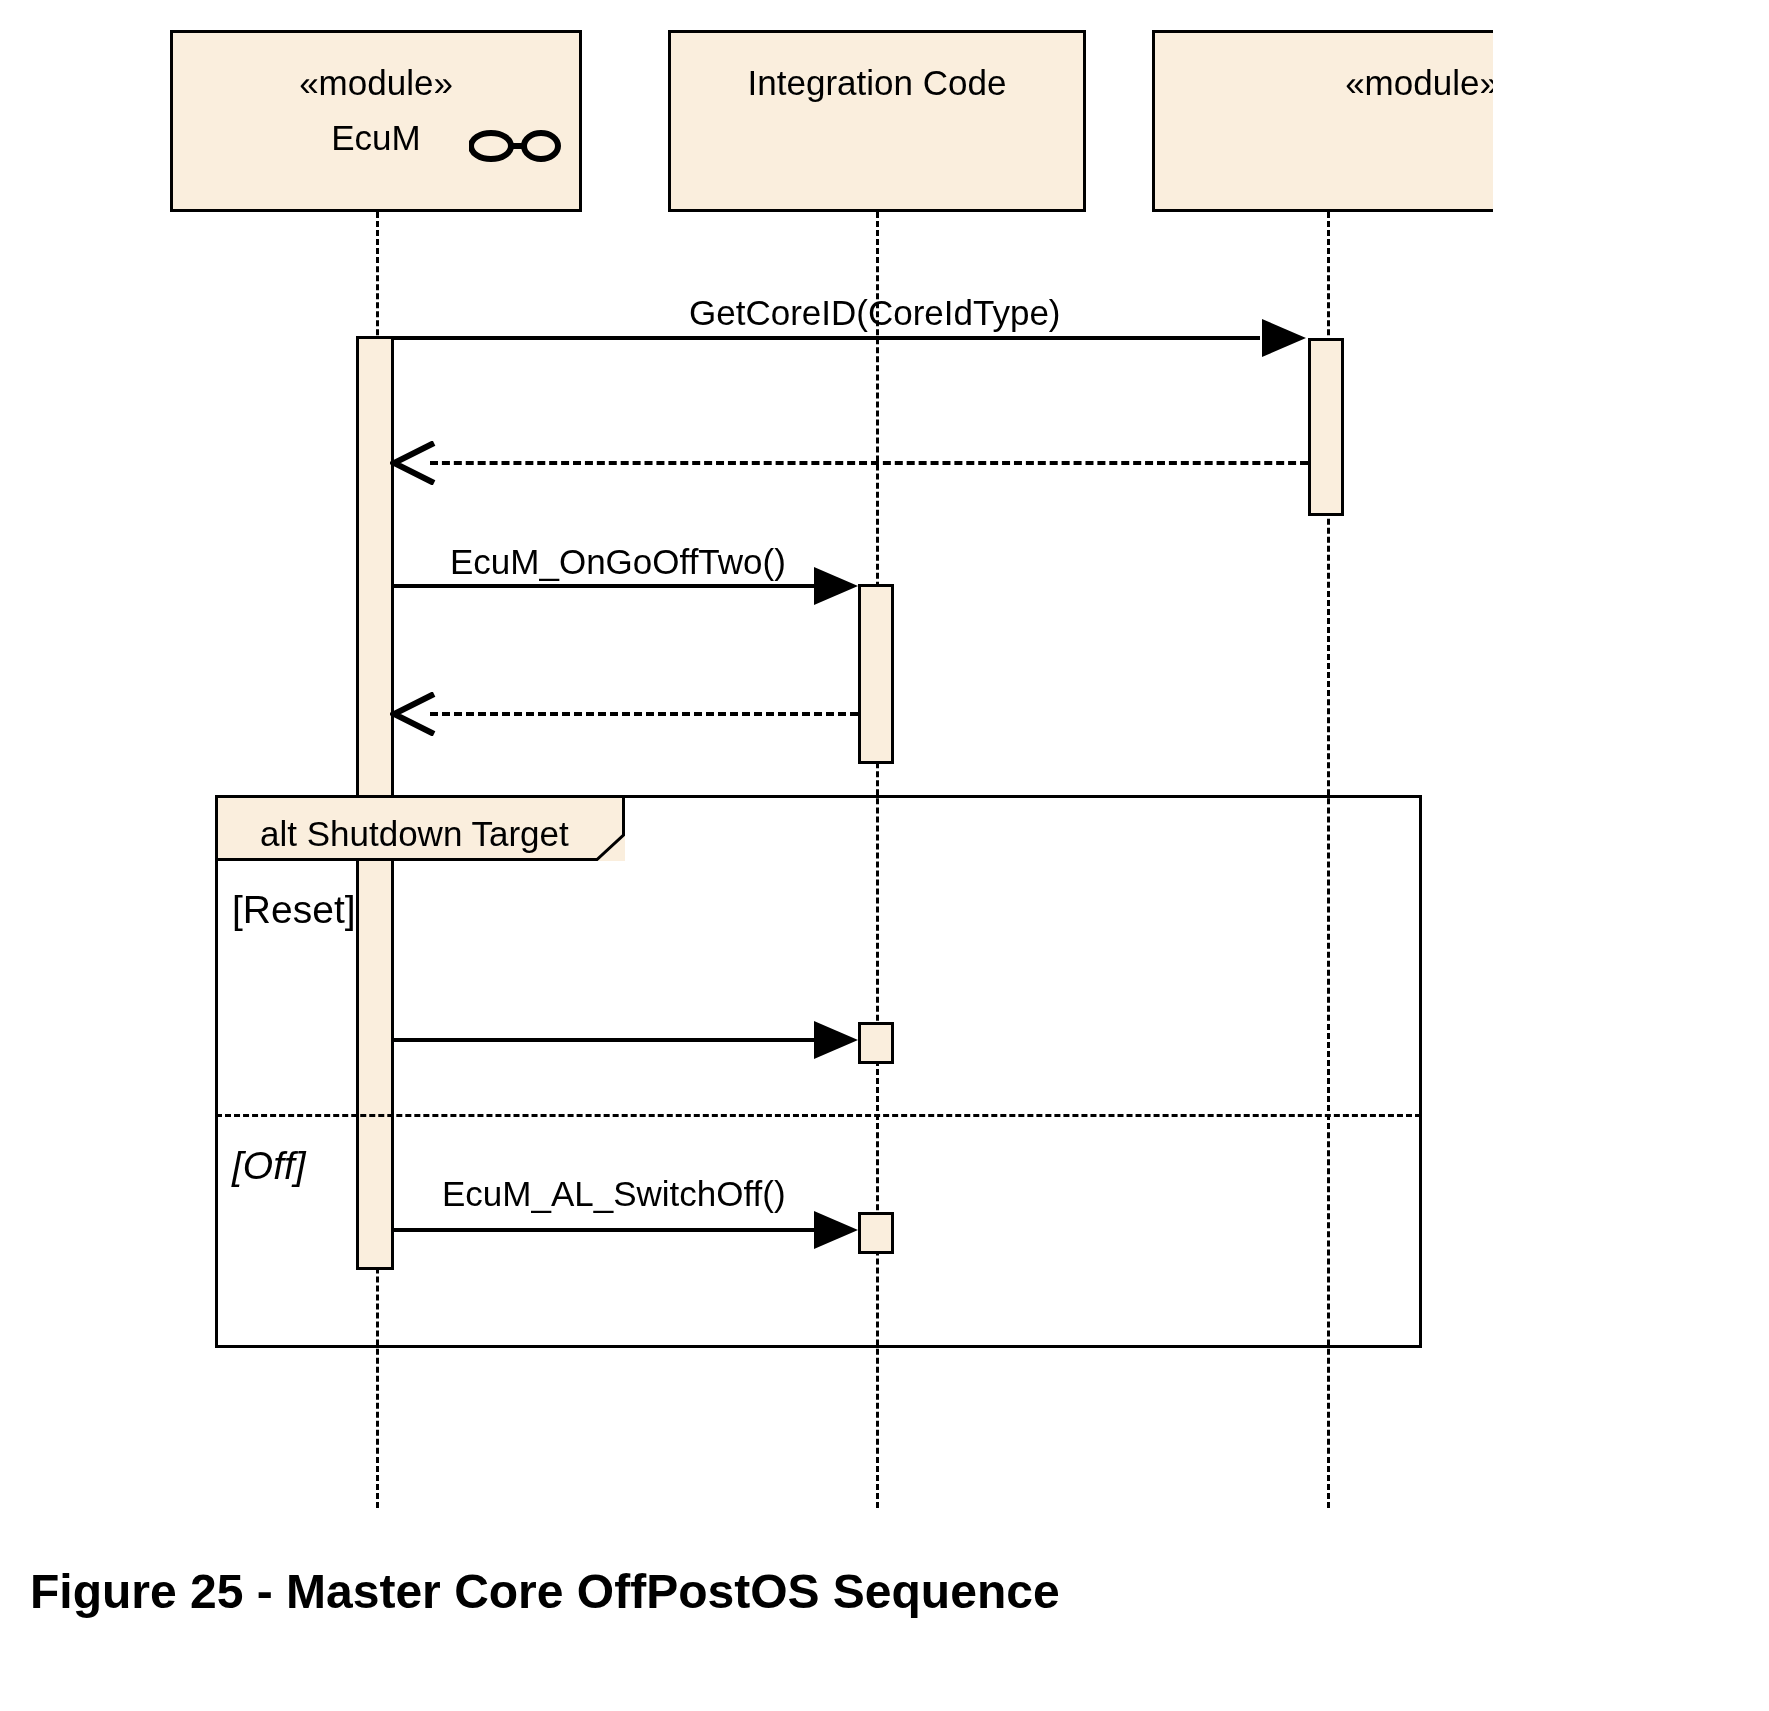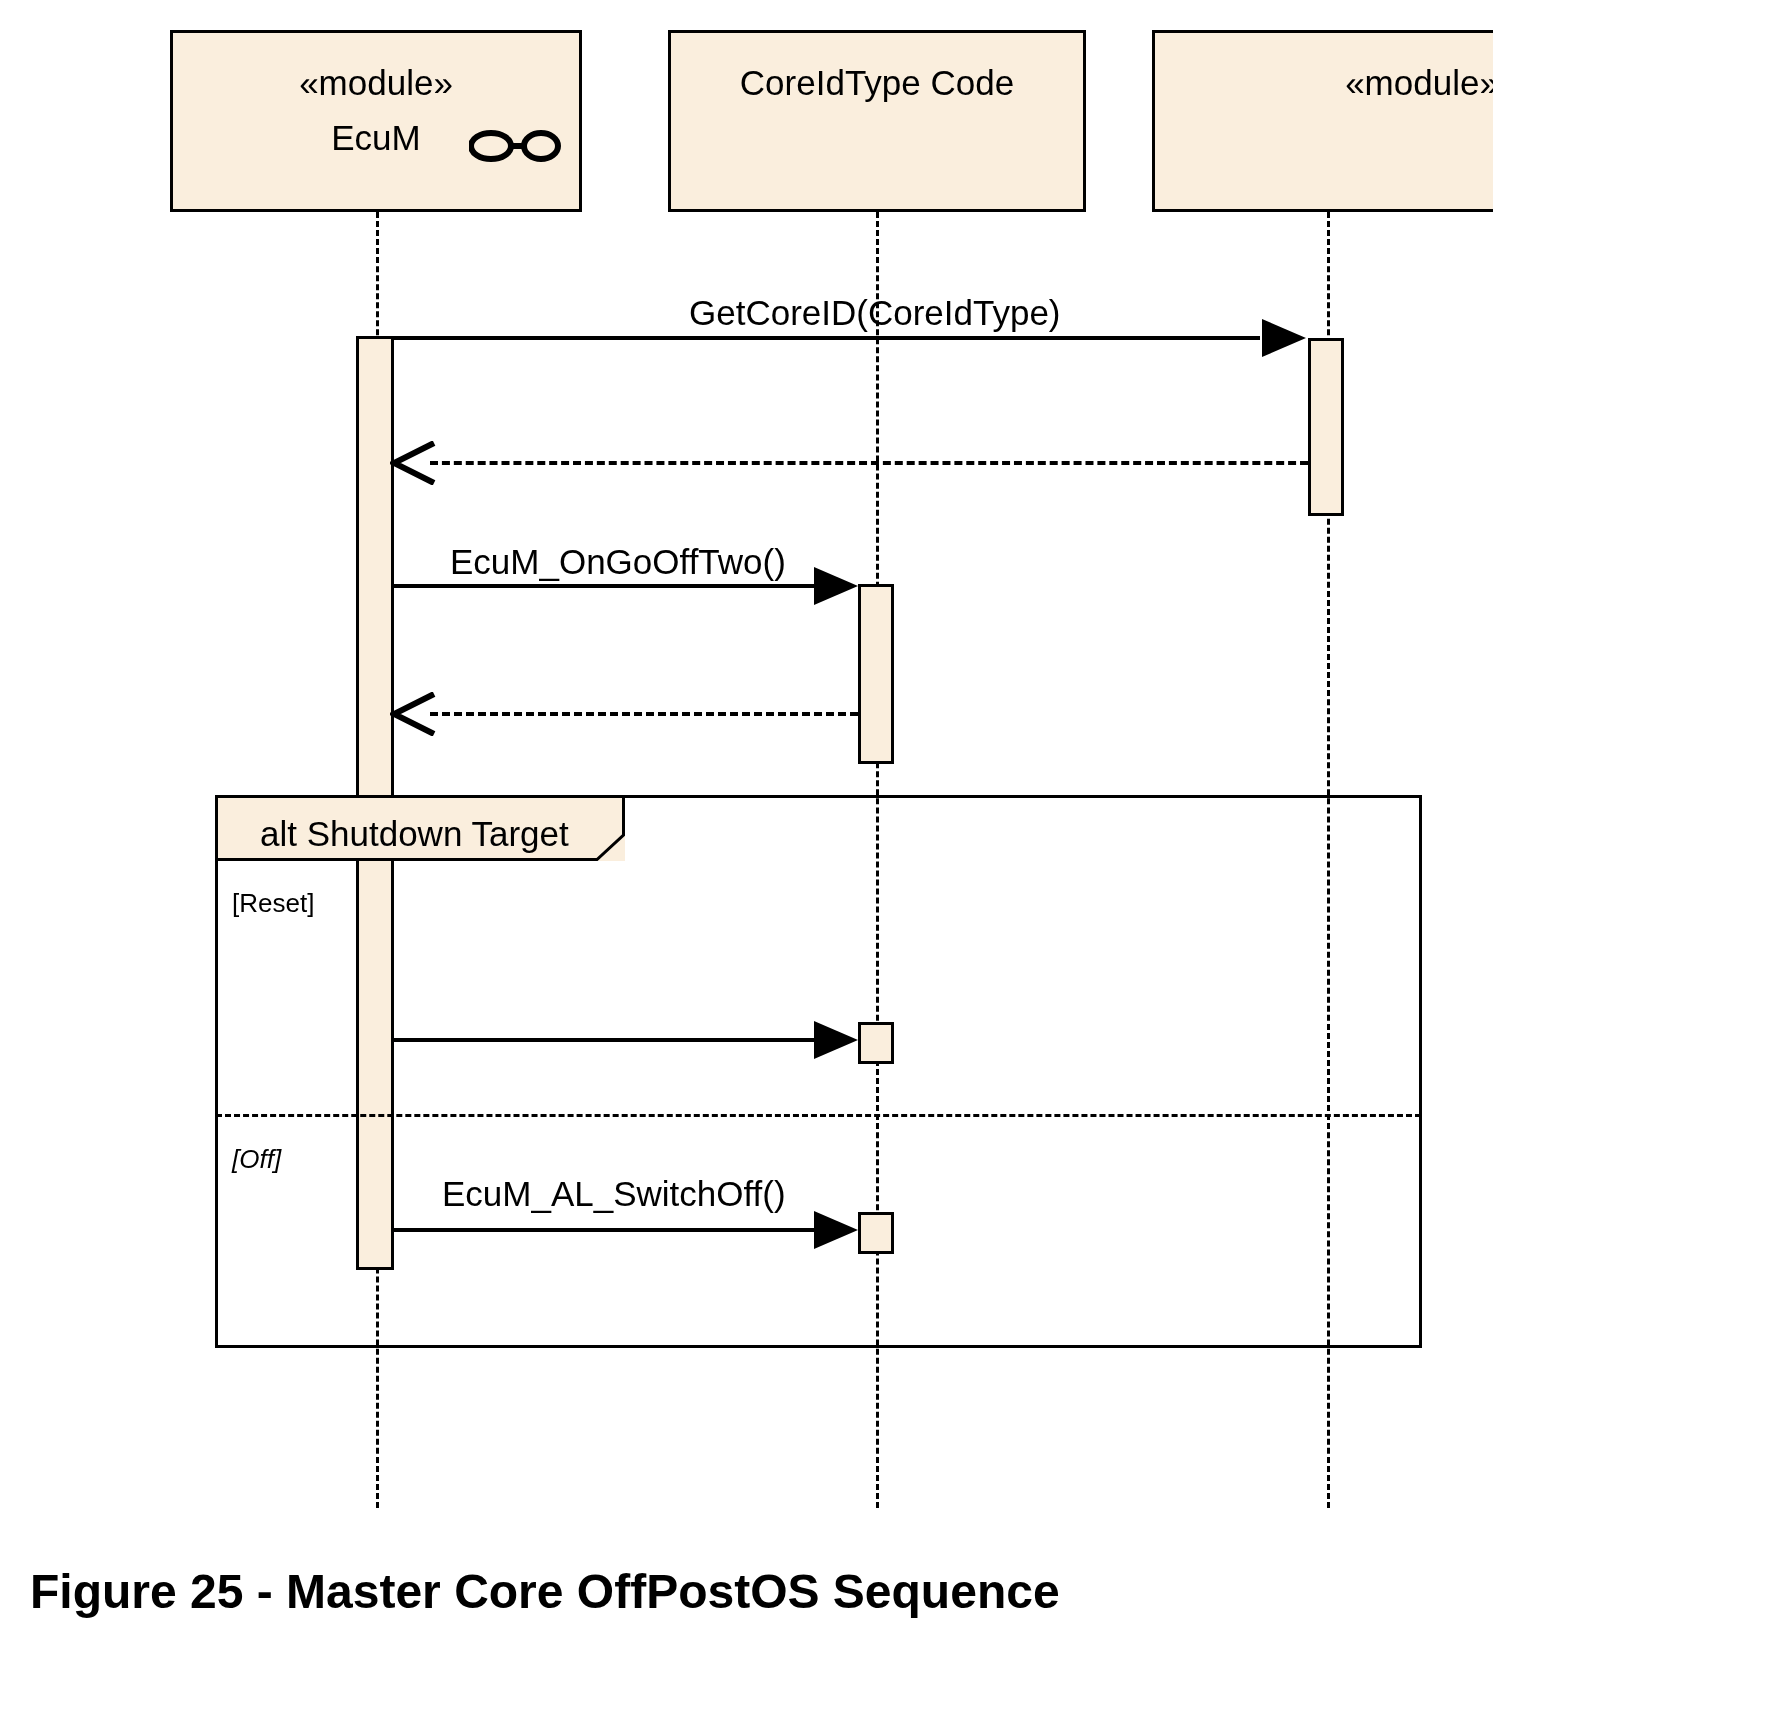--- a/index.html
+++ b/index.html
@@ -109,21 +109,21 @@
     box-sizing: border-box;
   }
   .frag-tab-label {
     position: absolute;
     font-size: 35px;
     white-space: nowrap;
     line-height: 1;
   }
   .guard {
     position: absolute;
-    font-size: 26px;
+    font-size: 39px;
     white-space: nowrap;
     line-height: 1;
   }
   .frag-divider {
     position: absolute;
     height: 0;
     border-top: 3px dashed #000000;
   }
 
   
@@ -151,21 +151,21 @@
     <div class="stereo">«module»</div>
     <div class="nm">EcuM</div>
     <svg class="bs-icon" viewBox="0 0 92 34">
       <ellipse cx="22" cy="17" rx="20" ry="13" fill="none" stroke="#000" stroke-width="6"></ellipse>
       <line x1="42" y1="17" x2="58" y2="17" stroke="#000" stroke-width="6"></line>
       <ellipse cx="72" cy="17" rx="17" ry="13" fill="none" stroke="#000" stroke-width="6"></ellipse>
     </svg>
   </div>
 
   <div class="lifeline-head single" style="left:668px; top:30px; width:418px; height:182px;">
-    <div class="nm">CoreIdType Code</div>
+    <div class="nm">Integration Code</div>
   </div>
 
   <div class="lifeline-head" style="left:1152px; top:30px; width:540px; height:182px;">
     <div class="stereo">«module»</div>
   </div>
 
   <div class="lifeline" style="left:376px; top:212px; height:1296px;"></div>
   <div class="lifeline" style="left:876px; top:212px; height:1296px;"></div>
   <div class="lifeline" style="left:1327px; top:212px; height:1296px;"></div>
 

